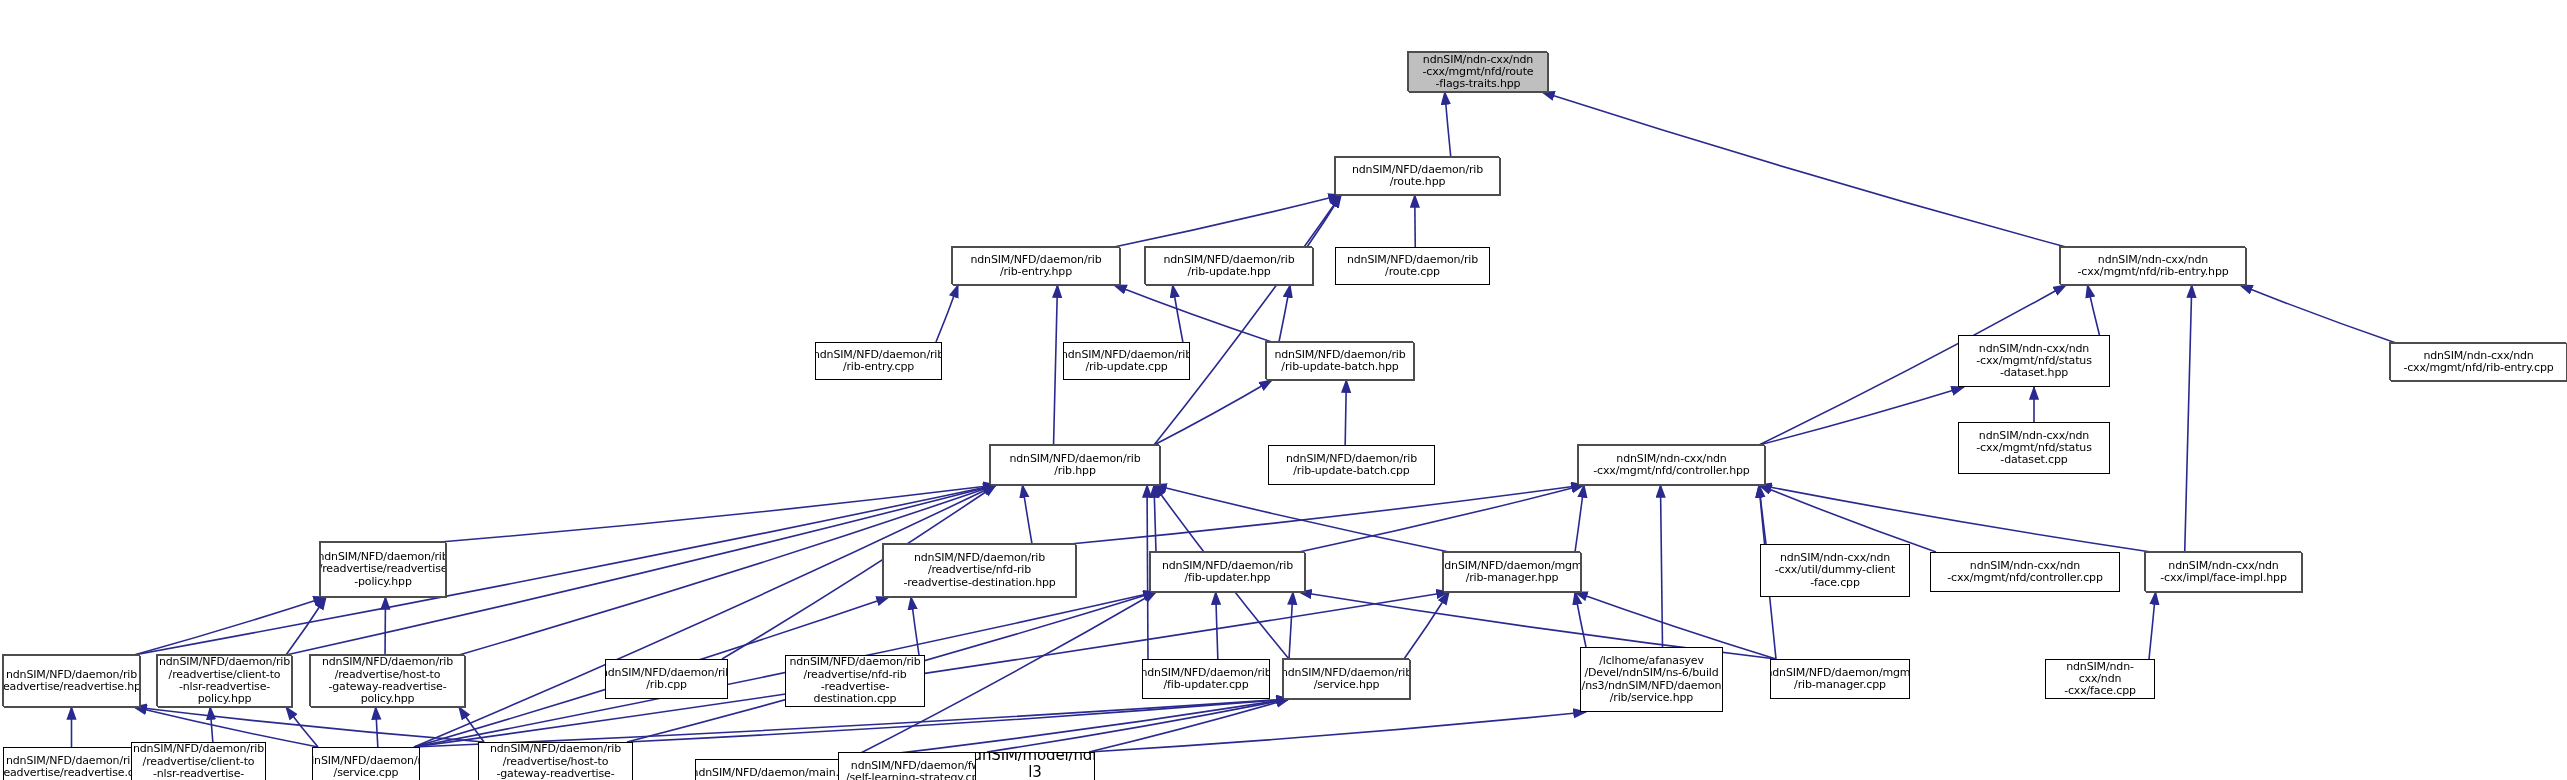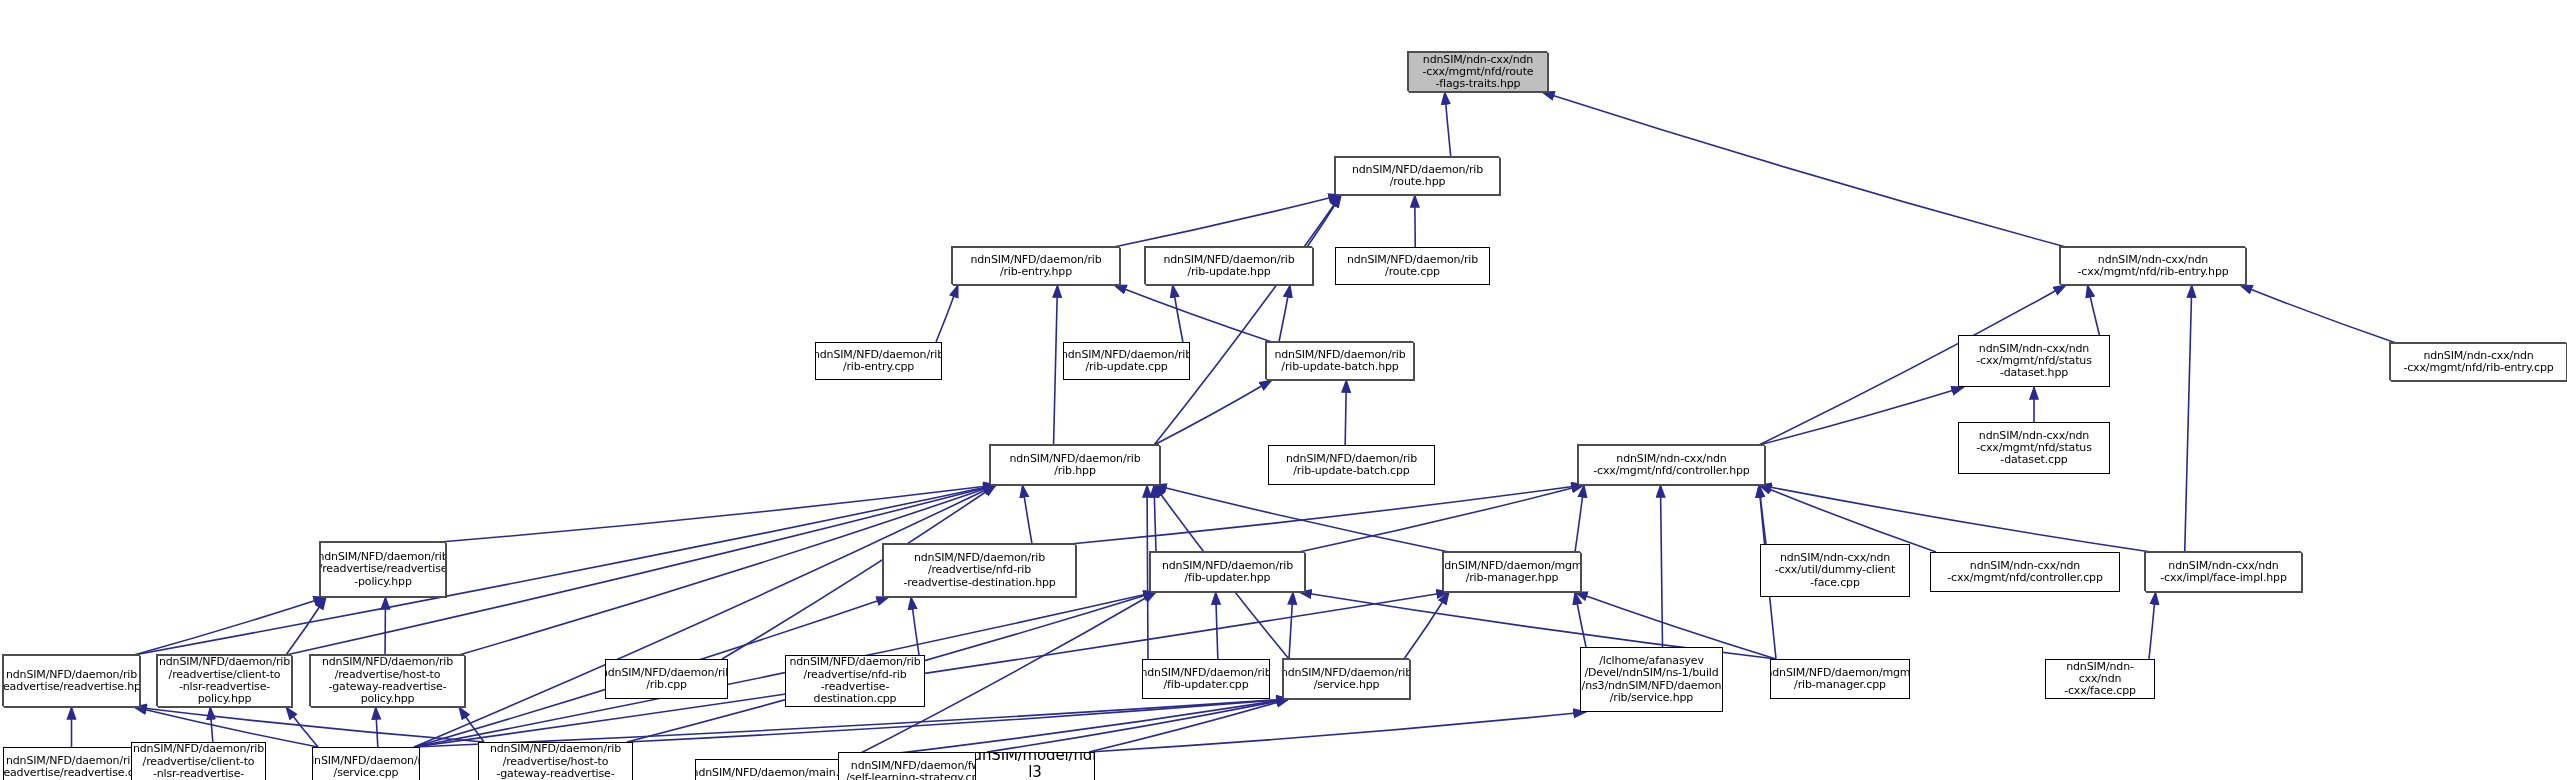--- a/index.html
+++ b/index.html
@@ -165,21 +165,21 @@
       <div class="node" style="left: 605px; top: 612px; width: 123px; height: 40px; font-size: 11px;">ndnSIM/NFD/daemon/rib
 /rib.cpp</div>
       <div class="node" style="left: 785px; top: 608px; width: 140px; height: 52px; font-size: 11px;">ndnSIM/NFD/daemon/rib
 /readvertise/nfd-rib
 -readvertise-destination.cpp</div>
       <div class="node" style="left: 1142px; top: 612px; width: 128px; height: 40px; font-size: 11px;">ndnSIM/NFD/daemon/rib
 /fib-updater.cpp</div>
       <div class="node thick" style="left: 1283px; top: 612px; width: 127px; height: 40px; font-size: 11px;">ndnSIM/NFD/daemon/rib
 /service.hpp</div>
       <div class="node" style="left: 1580px; top: 600px; width: 143px; height: 65px; font-size: 11px;">/lclhome/afanasyev
-/Devel/ndnSIM/ns-1/build
+/Devel/ndnSIM/ns-6/build
 /ns3/ndnSIM/NFD/daemon
 /rib/service.hpp</div>
       <div class="node" style="left: 1770px; top: 612px; width: 140px; height: 40px; font-size: 11px;">ndnSIM/NFD/daemon/mgmt
 /rib-manager.cpp</div>
       <div class="node" style="left: 2045px; top: 612px; width: 110px; height: 40px; font-size: 11px;">ndnSIM/ndn-cxx/ndn
 -cxx/face.cpp</div>
       <div class="node" style="left: 3px; top: 700px; width: 137px; height: 40px; font-size: 11px;">ndnSIM/NFD/daemon/rib
 /readvertise/readvertise.cpp</div>
       <div class="node" style="left: 131px; top: 695px; width: 135px; height: 52px; font-size: 11px;">ndnSIM/NFD/daemon/rib
 /readvertise/client-to

